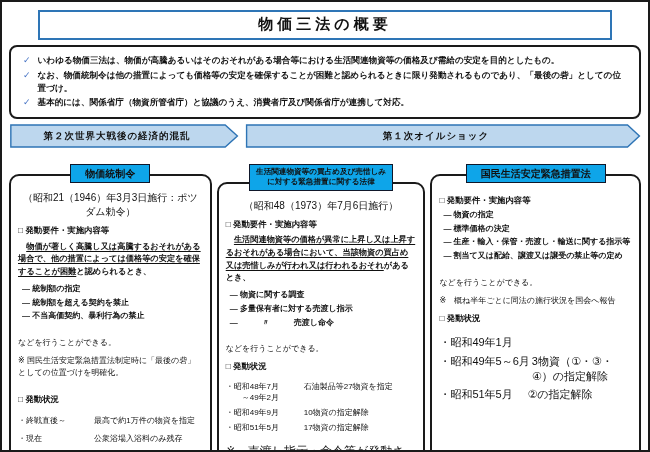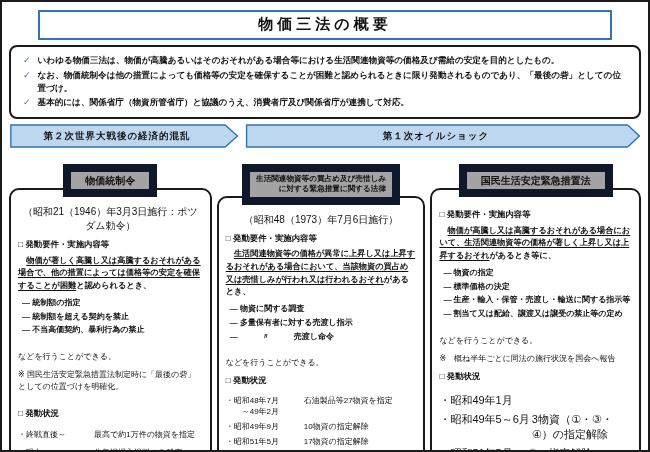--- a/index.html
+++ b/index.html
@@ -29,22 +29,22 @@
   .arrow-postwar{flex:0 0 230px;}
   .arrow-oil{flex:1 1 auto;}
   .arrow svg{display:block;width:100%;height:24px;}
   .arrow polygon{fill:var(--arrow-fill);stroke:var(--arrow-border);stroke-width:1.4;vector-effect:non-scaling-stroke;}
   .arrow-label{position:absolute;inset:0 14px 0 0;display:flex;align-items:center;justify-content:center;
     font-size:9.5px;font-weight:bold;letter-spacing:1px;}
   .cols{display:flex;gap:5px;margin-top:4px;padding:0 0;}
   .col{display:flex;flex-direction:column;}
   .col1{width:205px;}.col2{width:211px;}.col3{width:213px;}
   .law-header{
-    position:relative;z-index:2;margin:0 auto -9px;background:#a3a3a3;border:8px solid #0f172a;
-    font-weight:bold;text-align:right;padding:2px 14px;font-size:10px;line-height:1.3;white-space:pre-line;
+    position:relative;z-index:2;margin:0 auto -9px;background:#0ea5e9;border:1px solid #0f172a;
+    font-weight:bold;text-align:center;padding:2px 14px;font-size:10px;line-height:1.3;white-space:pre-line;
   }
   .col2 .law-header{font-size:7.6px;padding:2px 6px;line-height:1.35;}
   .main-box{
     border:2px solid #1a1a1a;border-radius:10px;min-height:264px;flex:1 1 auto;
     padding:13px 7px 6px;font-size:8px;line-height:1.4;
   }
   .date-line{text-align:center;font-size:10px;margin:2px 0 5px;}
   .sec-heading{font-weight:bold;font-size:8.4px;margin:6px 0 3px;}
   .col1 .status-sec{margin-top:15px;}
   .condition{font-size:8.2px;font-weight:bold;text-indent:1em;margin:4px 0 5px;line-height:1.55;}
@@ -164,21 +164,20 @@
           </div>
         <div class="status-note hide-empty">※　売渡し指示・命令等が発動されたことはない。</div>
       </div>
 
     </div>
 
     <div class="col col3">
       <div class="law-header">国民生活安定緊急措置法</div>
       <div class="main-box">
         <div class="sec-heading">□ 発動要件・実施内容等</div>
-        <div class="condition"><span class="u">物価が高騰し又は高騰するおそれがある場合において、生活関連物資等の価格が著しく上昇し又は上昇するおそれ</span><span>があるとき等に、</span></div>
         <div class="actions">
             <div class="action-item">― 物資の指定</div>
             <div class="action-item">― 標準価格の決定</div>
             <div class="action-item">― 生産・輸入・保管・売渡し・輸送に関する指示等</div>
             <div class="action-item">― 割当て又は配給、譲渡又は譲受の禁止等の定め</div>
           </div>
         <div class="actions-suffix">などを行うことができる。</div>
         <div class="note hide-empty">※　概ね半年ごとに同法の施行状況を国会へ報告</div>
         <div class="sec-heading">□ 発動状況</div>
         <div class="status-list">

